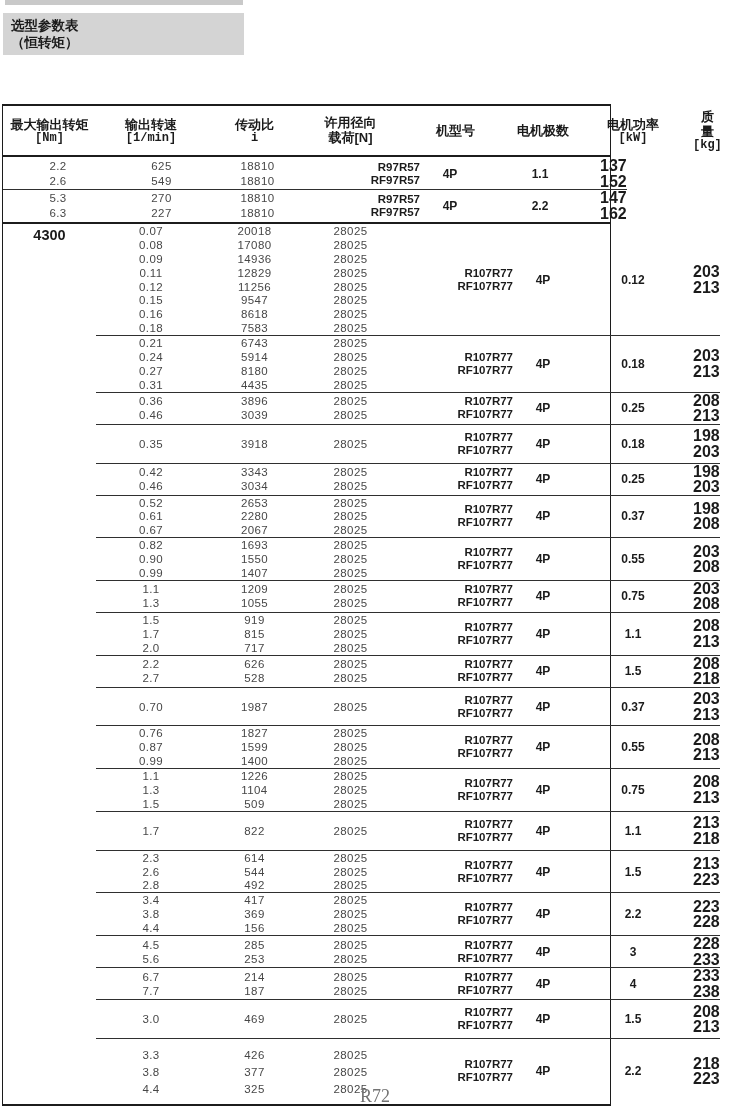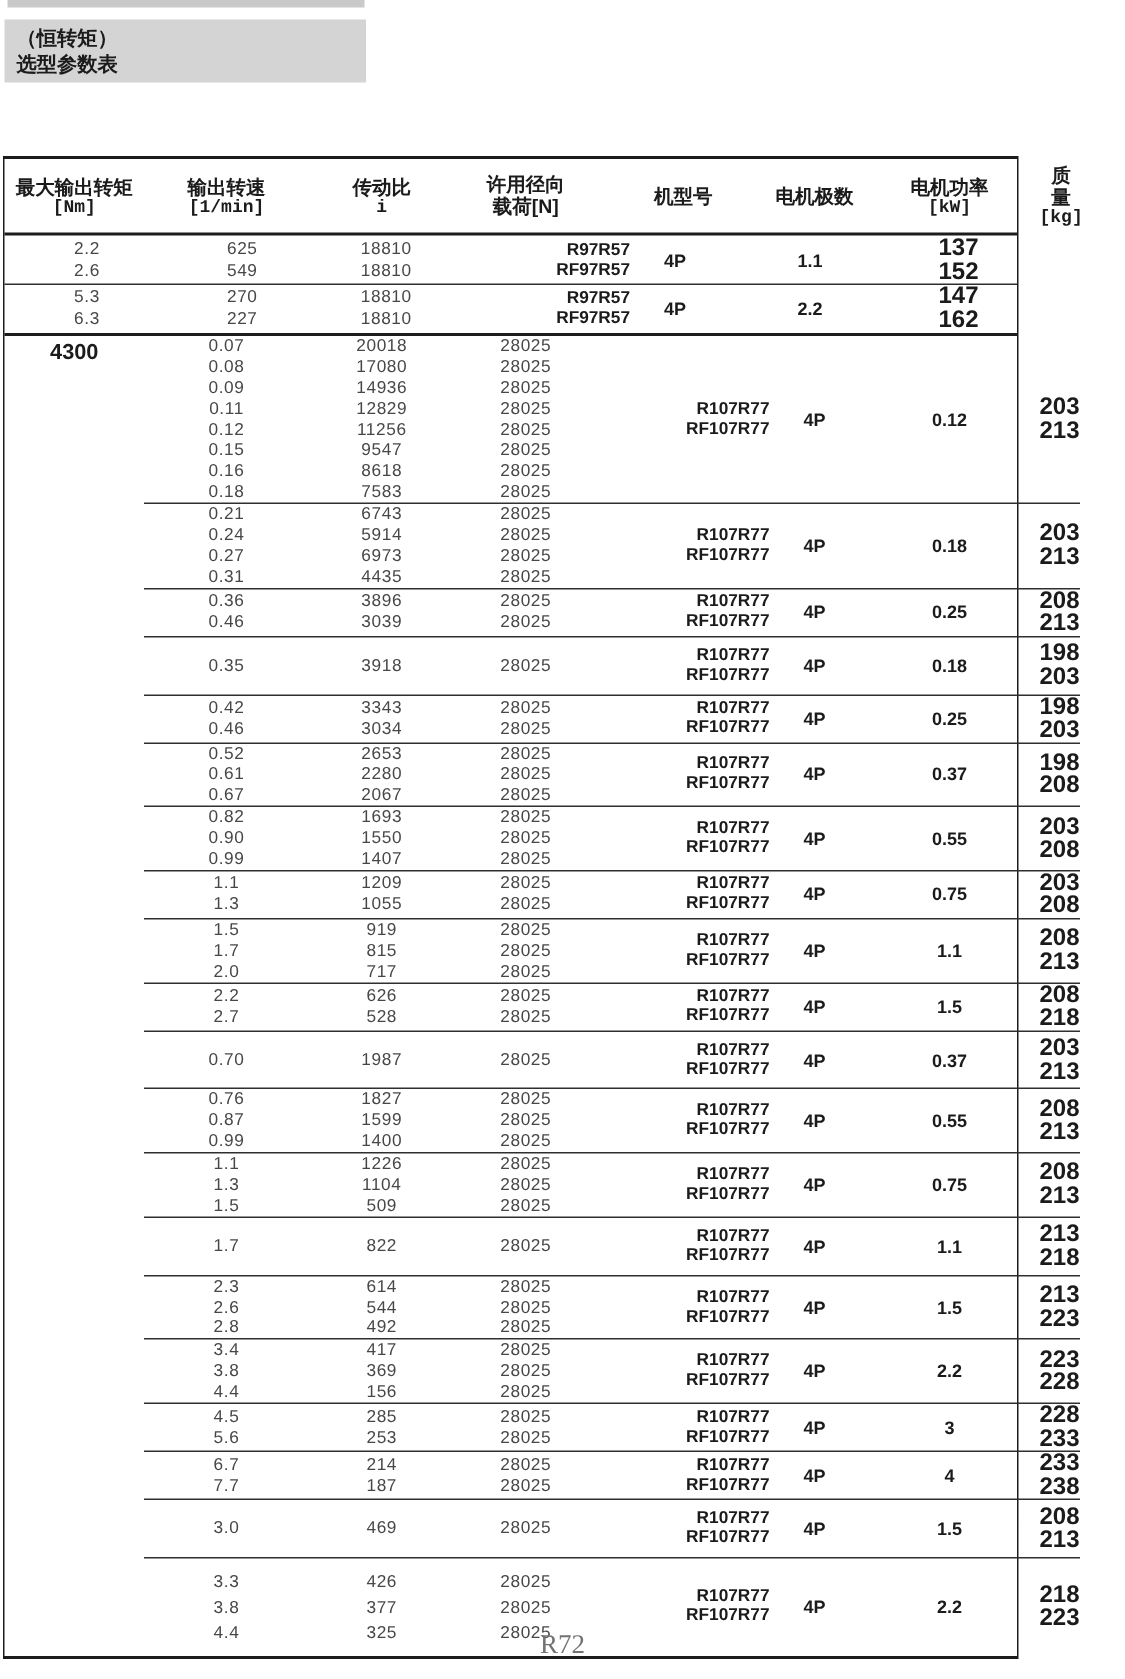--- a/index.html
+++ b/index.html
@@ -1,21 +1,21 @@
 <!DOCTYPE html>
 <html><head>
 <meta charset="utf-8">
 <style>
   html,body{margin:0;padding:0;background:#fff;}
   .page{position:relative;width:750px;height:1119px;background:#fff;overflow:hidden;
         font-family:"Liberation Sans",sans-serif;color:#1b1b1b;}
   .topbar{position:absolute;left:5px;top:0;width:238px;height:5px;background:#c9c9c9;}
   .tag{position:absolute;left:3px;top:13px;width:241px;height:42px;background:#d4d4d4;
        padding:4px 0 0 8px;box-sizing:border-box;font-weight:bold;font-size:13.5px;line-height:17px;}
-  .gtable{position:absolute;left:2px;top:104px;width:677px;box-sizing:border-box;
+  .gtable{position:absolute;left:2px;top:104px;width:609px;box-sizing:border-box;
           border:1.5px solid #1c1c1c;border-top-width:2.5px;border-bottom-width:2px;}
   .thead{display:grid;grid-template-columns:93px 110px 97px 95px 115px 60px 120px 1fr;
          align-items:center;border-bottom:2px solid #1c1c1c;padding:3px 0 4px;}
   .hcell{text-align:center;}
   .h-cn{font-weight:bold;font-size:13px;line-height:15px;}
   .h-sub{font-weight:bold;font-size:12px;line-height:12px;font-family:Liberation Mono, monospace;}
   .section{display:flex;}
   .section + .section{border-top:2px solid #1c1c1c;}
   .torque{width:93px;flex:0 0 93px;text-align:center;font-weight:bold;font-size:14.5px;padding-top:3px;}
   .blocks{flex:1;display:flex;flex-direction:column;}
@@ -37,22 +37,22 @@
   .cell.mass{font-size:16px;line-height:15.5px;}
   .footer{position:absolute;left:0;top:1086px;width:100%;text-align:center;
           font-family:"Liberation Serif",serif;font-size:18px;color:#737373;}
 </style>
 </head>
 <body>
 
 <div class="page">
   <div class="topbar"></div>
   <div class="tag">
+    <div>选型参数表</div>
     <div>（恒转矩）</div>
-    <div>选型参数表</div>
   </div>
 
   <div class="gtable">
     <div class="thead">
       <div class="hcell">
         <div class="h-cn">最大输出转矩</div>
         <div class="h-sub">[Nm]</div>
       </div>
       <div class="hcell">
         <div class="h-cn">输出转速</div>
@@ -204,21 +204,21 @@
                   <span class="num">6743</span>
                   <span class="num">28025</span>
                 </div>
                 <div class="row">
                   <span class="num">0.24</span>
                   <span class="num">5914</span>
                   <span class="num">28025</span>
                 </div>
                 <div class="row">
                   <span class="num">0.27</span>
-                  <span class="num">6973</span>
+                  <span class="num">8180</span>
                   <span class="num">28025</span>
                 </div>
                 <div class="row">
                   <span class="num">0.31</span>
                   <span class="num">4435</span>
                   <span class="num">28025</span>
                 </div>
               </div>
               <div class="info">
                 <div class="cell model">

